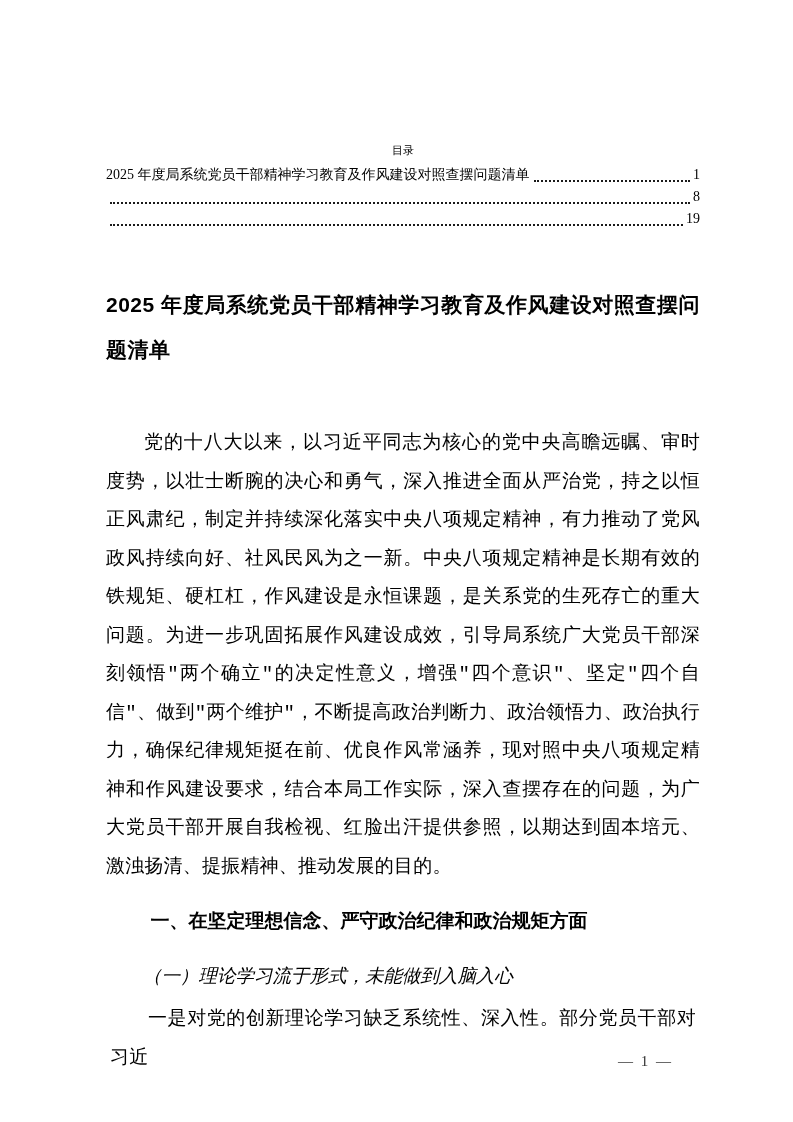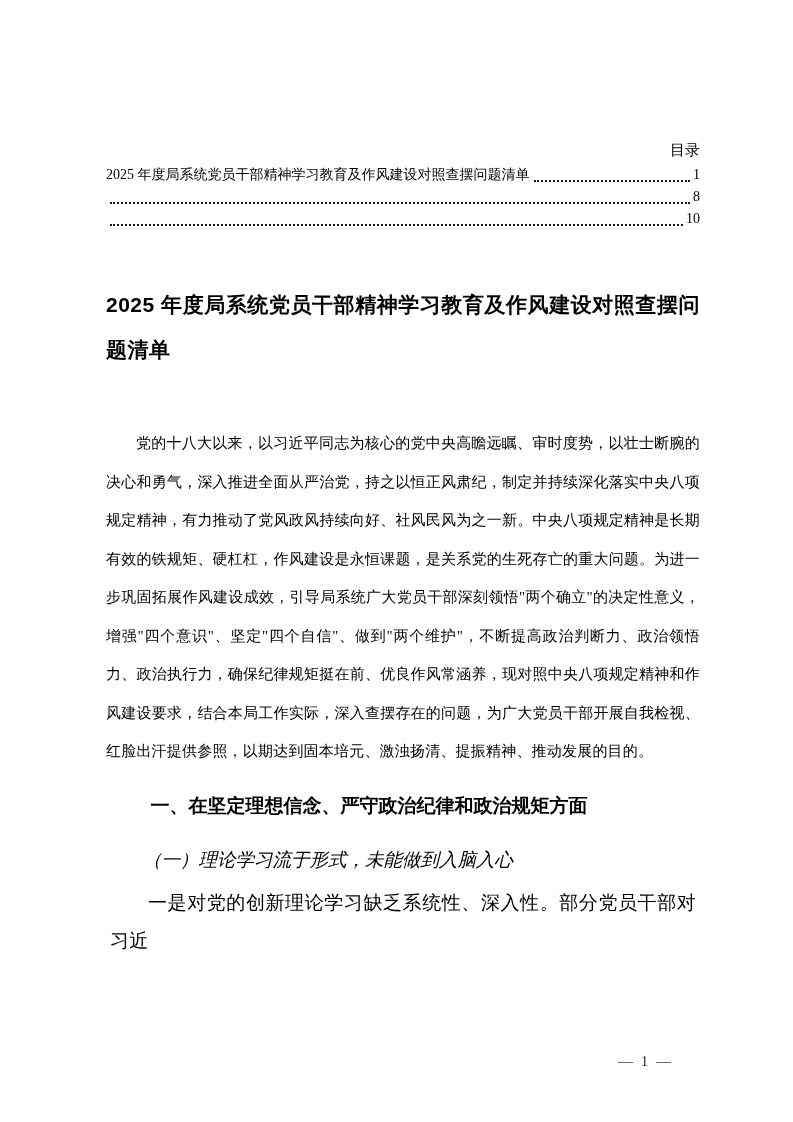--- a/index.html
+++ b/index.html
@@ -21,22 +21,22 @@
     left: 106px;
     top: 0;
     width: 594px;
   }
 
   
   .toc {
     margin-top: 138px;
   }
   .toc-title {
-    text-align: right;
-    font-size: 15px;
+    text-align: center;
+    font-size: 11px;
     line-height: 24px;
     font-weight: normal;
     margin: 0 0 2px 0;
   }
   .toc-entry {
     display: flex;
     align-items: flex-end;
     font-size: 14px;
     line-height: 22px;
     white-space: nowrap;
@@ -62,25 +62,26 @@
     font-weight: bold;
     font-size: 21px;
     line-height: 45px;
     letter-spacing: 0.5px;
     text-align: justify;
   }
 
   
   .intro {
     margin: 52px 0 0 0;
-    font-size: 15px;
+    font-size: 19px;
     line-height: 38.5px;
     text-indent: 2em;
     text-align: justify;
     letter-spacing: 0.2px;
+    font-family: Liberation Mono, monospace;
   }
   .section-heading {
     margin: 16px;
     font-family: "Liberation Sans", "DejaVu Sans", sans-serif;
     font-weight: bold;
     font-size: 19px;
     line-height: 38.5px;
     text-indent: 1.5em;
   }
   .sub-heading {
@@ -124,21 +125,21 @@
         <span class="toc-label">2025 年度局系统党员干部精神学习教育及作风建设对照查摆问题清单</span>
         <span class="toc-leader"></span>
         <span class="toc-page">1</span>
       </div>
       <div class="toc-entry">
         <span class="toc-leader"></span>
         <span class="toc-page">8</span>
       </div>
       <div class="toc-entry">
         <span class="toc-leader"></span>
-        <span class="toc-page">10</span>
+        <span class="toc-page">19</span>
       </div>
     </div>
 
     <h1 class="doc-title">2025 年度局系统党员干部精神学习教育及作风建设对照查摆问题清单</h1>
 
     <p class="intro">党的十八大以来，以习近平同志为核心的党中央高瞻远瞩、审时度势，以壮士断腕的决心和勇气，深入推进全面从严治党，持之以恒正风肃纪，制定并持续深化落实中央八项规定精神，有力推动了党风政风持续向好、社风民风为之一新。中央八项规定精神是长期有效的铁规矩、硬杠杠，作风建设是永恒课题，是关系党的生死存亡的重大问题。为进一步巩固拓展作风建设成效，引导局系统广大党员干部深刻领悟"两个确立"的决定性意义，增强"四个意识"、坚定"四个自信"、做到"两个维护"，不断提高政治判断力、政治领悟力、政治执行力，确保纪律规矩挺在前、优良作风常涵养，现对照中央八项规定精神和作风建设要求，结合本局工作实际，深入查摆存在的问题，为广大党员干部开展自我检视、红脸出汗提供参照，以期达到固本培元、激浊扬清、提振精神、推动发展的目的。</p>
 
     <h2 class="section-heading">一、在坚定理想信念、严守政治纪律和政治规矩方面</h2>
 
     <h3 class="sub-heading">（一）理论学习流于形式，未能做到入脑入心</h3>

